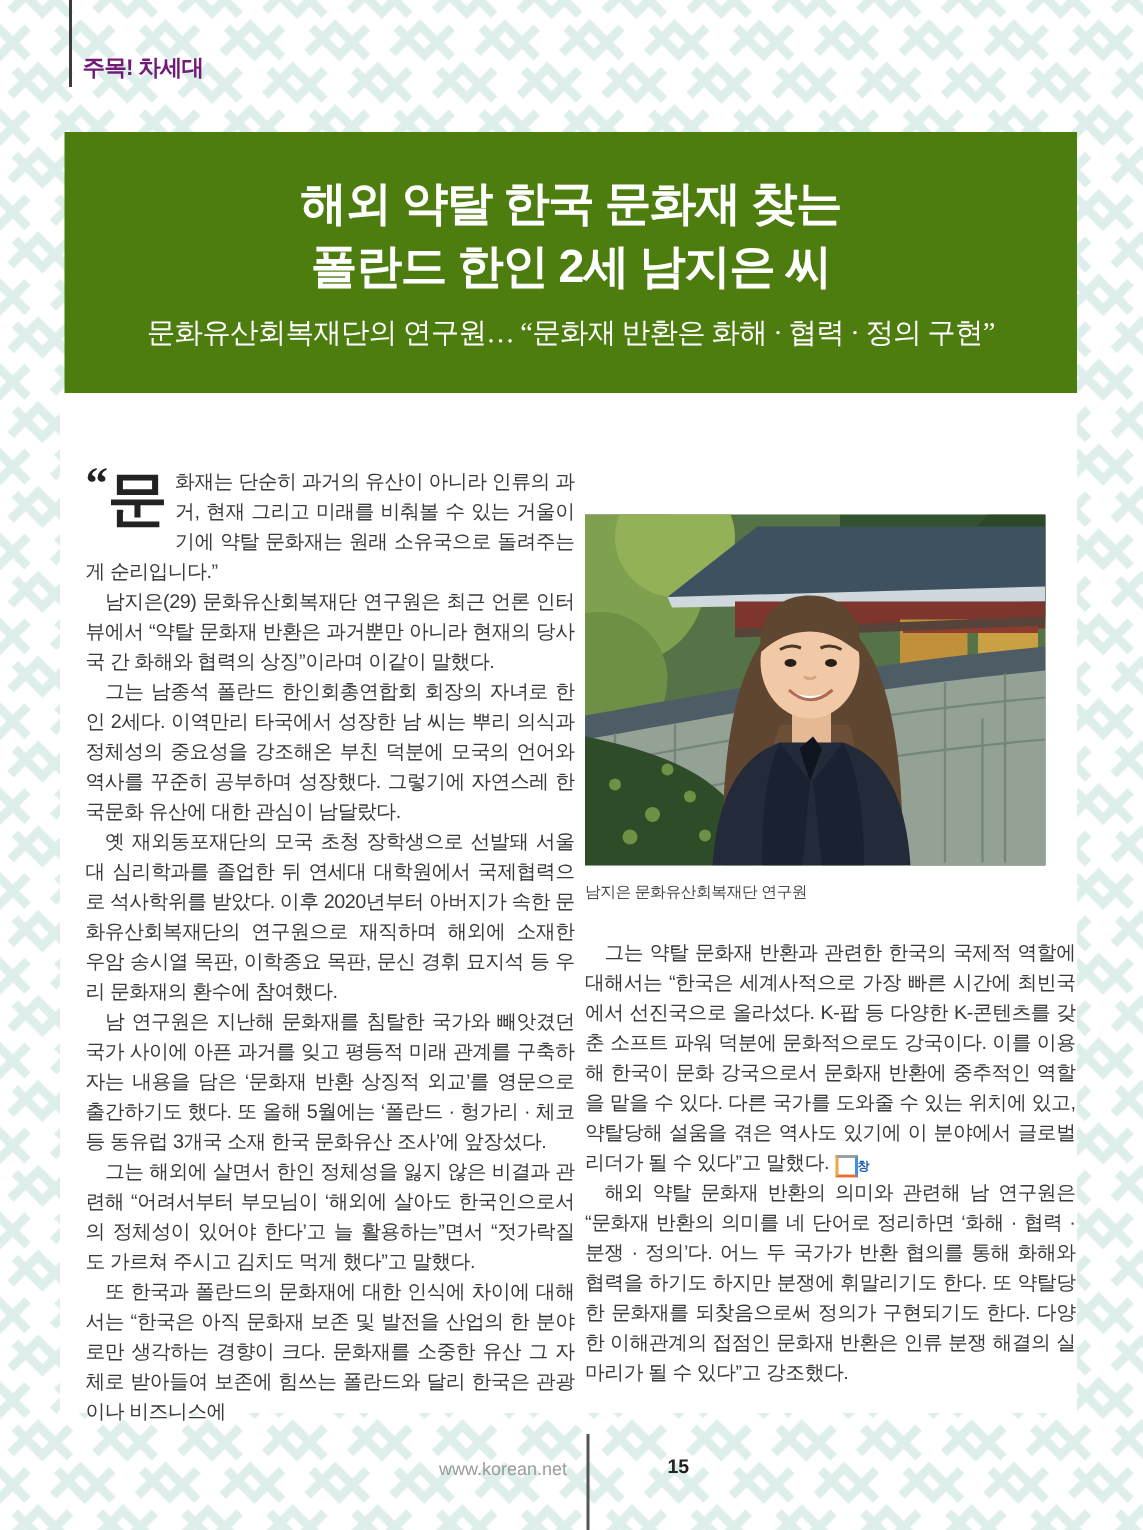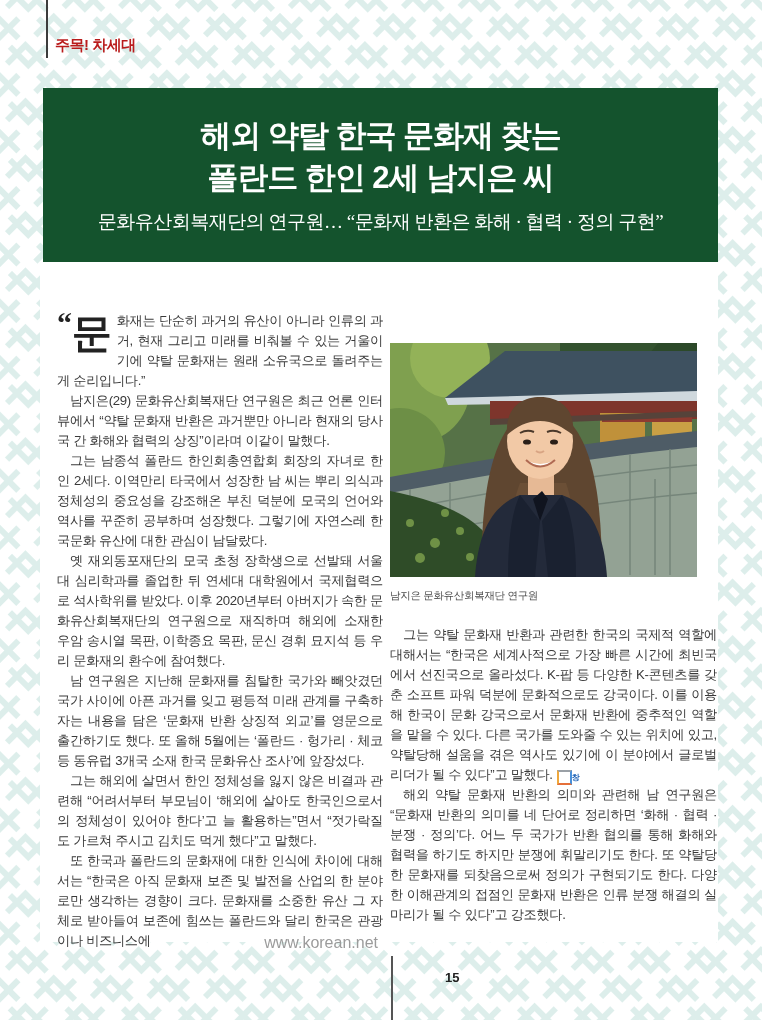--- a/index.html
+++ b/index.html
@@ -2,24 +2,24 @@
 <html><head>
 <meta charset="utf-8">
 <style>
   html,body{margin:0;padding:0;}
   body{font-family:"Liberation Sans","DejaVu Sans",sans-serif;background:#fff;}
   .page{position:relative;width:762px;height:1020px;overflow:hidden;background:#fff;}
   .bg-pattern{position:absolute;left:0;top:0;z-index:0;}
 
   
   .label-rule{position:absolute;left:46px;top:0;width:2px;height:58px;background:#3c3c3c;z-index:2;}
-  .top-label{position:absolute;left:55px;top:36px;font-size:15px;font-weight:bold;color:#b91c1c;letter-spacing:-0.5px;z-index:2;}
+  .top-label{position:absolute;left:55px;top:36px;font-size:15px;font-weight:bold;color:#701a75;letter-spacing:-0.5px;z-index:2;}
 
   
-  .header-box{position:absolute;left:43px;top:88px;width:675px;height:174px;background:#14532d;z-index:2;
+  .header-box{position:absolute;left:43px;top:88px;width:675px;height:174px;background:#4d7c0f;z-index:2;
               display:flex;flex-direction:column;align-items:center;justify-content:center;text-align:center;}
   .title-line{color:#fff;font-weight:bold;font-size:31px;letter-spacing:-1px;line-height:42px;}
   .subtitle{color:#fff;font-family:"Liberation Serif","DejaVu Serif",serif;font-size:19px;letter-spacing:-0.5px;margin-top:10px;}
 
   
   .content-box{position:absolute;left:40px;top:262px;width:678px;height:680px;background:#fff;z-index:1;}
 
   .col{position:absolute;top:49px;font-size:13.2px;line-height:20px;color:#3a3a3a;text-align:justify;letter-spacing:-0.3px;}
   .col p{margin:0;text-indent:13px;}
   .col-left{left:17px;width:326px;}
@@ -33,21 +33,21 @@
   .drop-cap{font-size:40px;font-weight:bold;color:#222;line-height:40px;letter-spacing:-2px;}
 
   .photo-wrap{width:307px;height:234px;overflow:hidden;background:#5d7a4a;}
   .photo-caption{font-size:10.5px;color:#4a4a4a;margin:8px 0 20px 0;letter-spacing:-0.3px;}
 
   .end-mark{display:inline-block;width:11px;height:11px;margin-left:4px;vertical-align:-1px;
             border-top:2px solid #9aa0a6;border-left:2px solid #f0a83c;border-right:2px solid #4a90d9;border-bottom:2px solid #e5703a;
             font-size:8px;line-height:11px;color:#1a5fb4;text-align:center;font-weight:bold;background:#fff;}
 
   
-  .footer-url{position:absolute;right:384px;top:934px;font-size:16px;color:#9b9b9b;z-index:2;}
+  .footer-url{position:absolute;right:384px;top:972px;font-size:12px;color:#9b9b9b;z-index:2;}
   .footer-rule{position:absolute;left:391px;top:956px;width:2px;height:64px;background:#555;z-index:2;}
   .footer-page{position:absolute;left:401px;top:970px;font-size:13px;font-weight:bold;color:#222;z-index:2;margin-left:44px;}
 </style>
 </head>
 <body>
 
 <div class="page">
 
   <svg class="bg-pattern" width="762" height="1020" aria-hidden="true">
     <defs>

